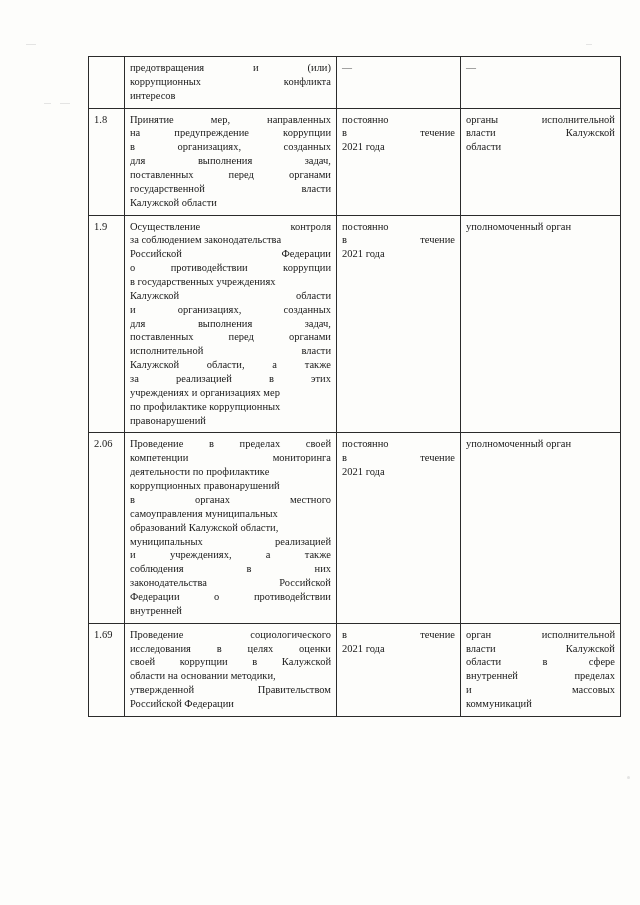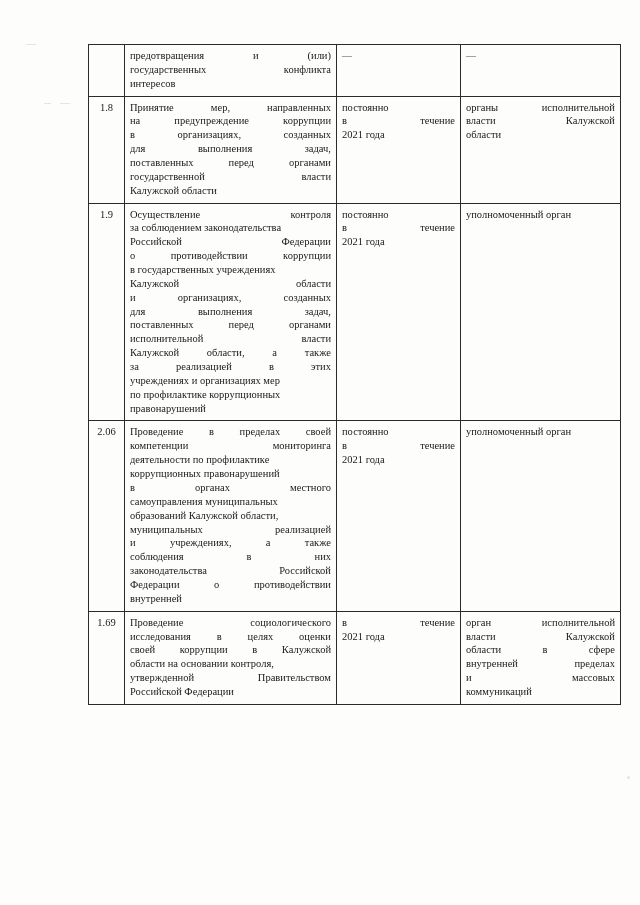--- a/index.html
+++ b/index.html
@@ -24,39 +24,38 @@
   }
   
   .speck {
     position: absolute;
     background: #cfcfcf;
     opacity: .55;
   }
   table.doc-table {
     position: absolute;
     left: 88px;
-    top: 44px;
+    top: 56px;
     width: 532px;
     border-collapse: collapse;
     table-layout: fixed;
     font-size: 10.5px;
     line-height: 1.32;
   }
   table.doc-table td {
     border: 1px solid #2b2b2b;
     vertical-align: top;
     padding: 4px 5px 5px 5px;
   }
   col.c-num { width: 36px; }
   col.c-text { width: 212px; }
   col.c-term { width: 124px; }
   col.c-resp { width: 160px; }
 
   td.num {
-    text-align: center;
     padding-top: 4px;
     white-space: nowrap;
   }
   td.just {
     text-align: justify;
     text-align-last: justify;
     hyphens: none;
   }
   td.just p {
     margin: 0;
@@ -107,21 +106,21 @@
         <col class="c-text">
         <col class="c-term">
         <col class="c-resp">
     </colgroup>
     <tbody>
 
       <tr>
         <td class="num"></td>
         <td class="just">
           <p>предотвращения и (или)</p>
-          <p>государственных конфликта</p>
+          <p>коррупционных конфликта</p>
           <p class="last">интересов</p>
         </td>
         <td class="term">
           <p class="nojust dash">—</p>
         </td>
         <td class="resp">
           <p class="nojust dash">—</p>
         </td>
       </tr>
 
@@ -203,21 +202,21 @@
           <p class="nojust">уполномоченный орган</p>
         </td>
       </tr>
 
       <tr>
         <td class="num">1.69</td>
         <td class="just">
           <p>Проведение социологического</p>
           <p>исследования в целях оценки</p>
           <p>своей коррупции в Калужской</p>
-          <p class="last">области на основании контроля,</p>
+          <p class="last">области на основании методики,</p>
           <p>утвержденной Правительством</p>
           <p class="last">Российской Федерации</p>
         </td>
         <td class="term">
           <p>в течение</p>
           <p class="nojust">2021 года</p>
         </td>
         <td class="resp">
           <p>орган исполнительной</p>
           <p>власти Калужской</p>

